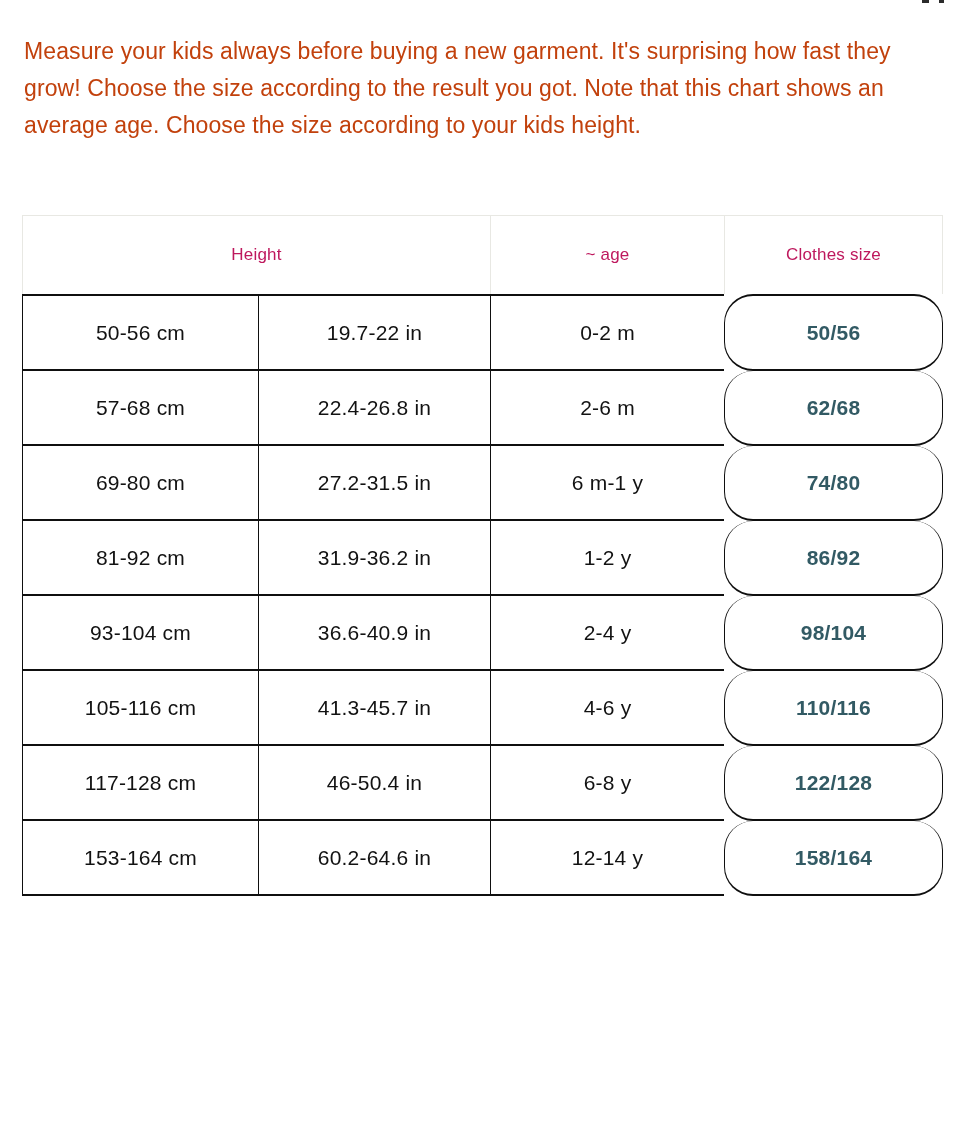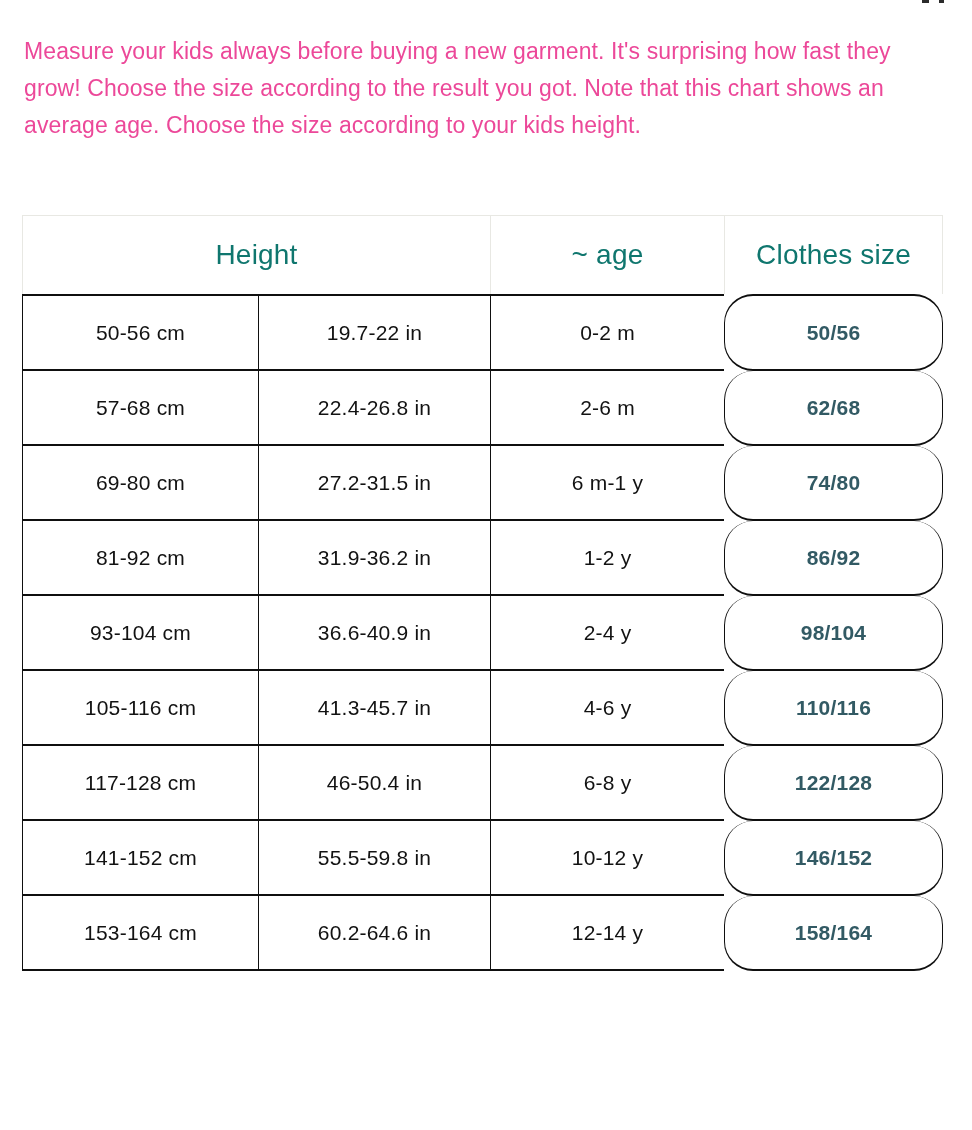--- a/index.html
+++ b/index.html
@@ -27,49 +27,49 @@
   .frag-2 { left: 939px; width: 5px; }
 
   .intro {
     position: absolute;
     top: 22px;
     left: 24px;
     width: 916px;
     font-size: 23px;
     line-height: 37px;
     letter-spacing: 0.1px;
-    color: #ec4899;
+    color: #c2410c;
     margin-top: 11px;
   }
 
   table.size-chart {
     position: absolute;
     top: 215px;
     left: 22px;
     width: 921px;
     border-collapse: separate;
     border-spacing: 0;
     table-layout: fixed;
   }
   col.c1 { width: 236px; }
   col.c2 { width: 232px; }
   col.c3 { width: 234px; }
   col.c4 { width: 219px; }
 
   thead th {
     height: 76px;
-    font-size: 28px;
+    font-size: 17px;
     font-weight: normal;
     text-align: center;
     vertical-align: middle;
     background: #ffffff;
     border-top: 1px solid #e8e8e3;
     border-left: 1px solid #e8e8e3;
     letter-spacing: 0.2px;
-    color: #0f766e;
+    color: #be185d;
   }
   thead th:last-child {
     border-right: 1px solid #e8e8e3;
   }
 
   tbody td {
     height: 71px;
     font-size: 21px;
     text-align: center;
     vertical-align: middle;
@@ -158,26 +158,20 @@
         <td>4-6 y</td>
         <td><a class="size-link">110/116</a></td>
       </tr>
       <tr>
         <td>117-128 cm</td>
         <td>46-50.4 in</td>
         <td>6-8 y</td>
         <td><a class="size-link">122/128</a></td>
       </tr>
       <tr>
-        <td>141-152 cm</td>
-        <td>55.5-59.8 in</td>
-        <td>10-12 y</td>
-        <td><a class="size-link">146/152</a></td>
-      </tr>
-      <tr>
         <td>153-164 cm</td>
         <td>60.2-64.6 in</td>
         <td>12-14 y</td>
         <td><a class="size-link">158/164</a></td>
       </tr>
     </tbody>
   </table>
 </div>
 
 </body></html>

